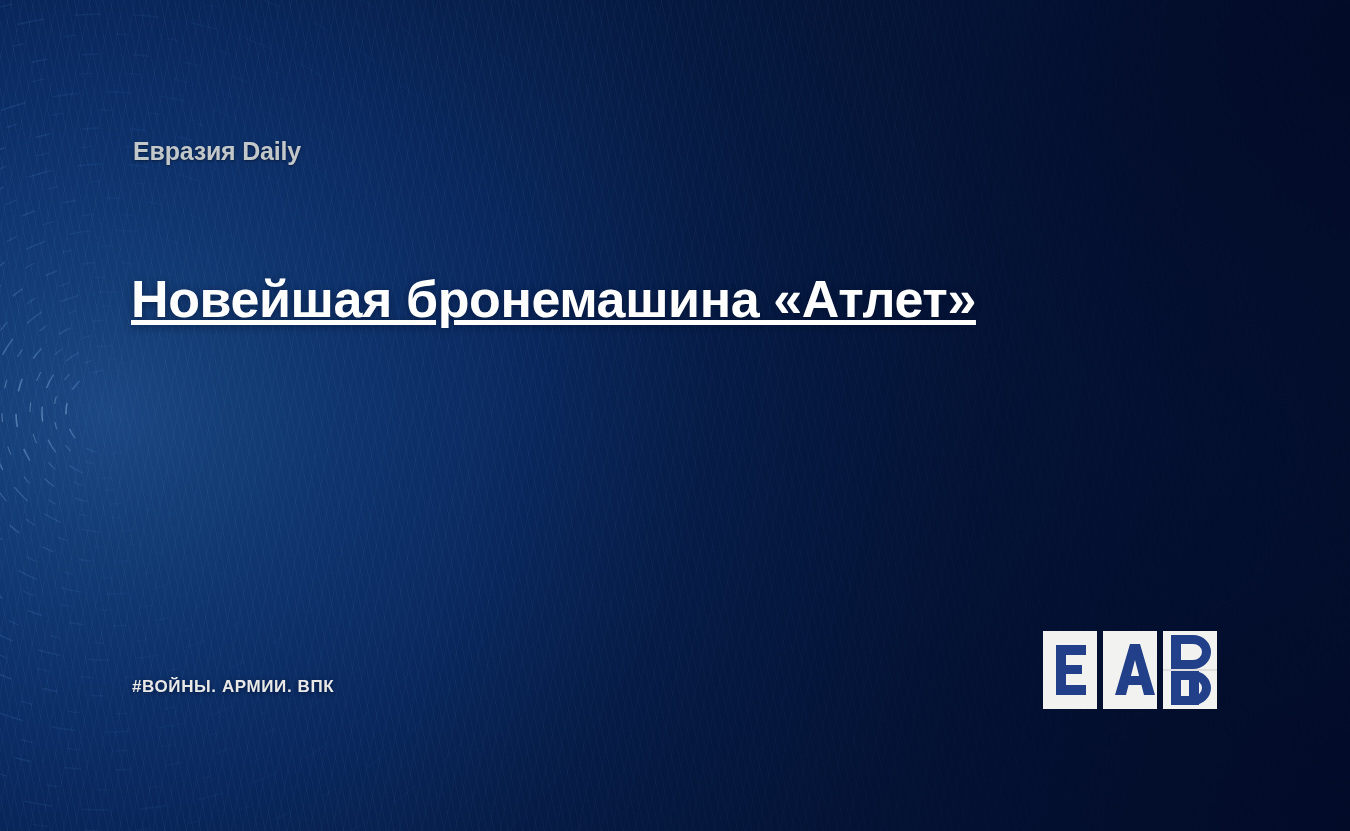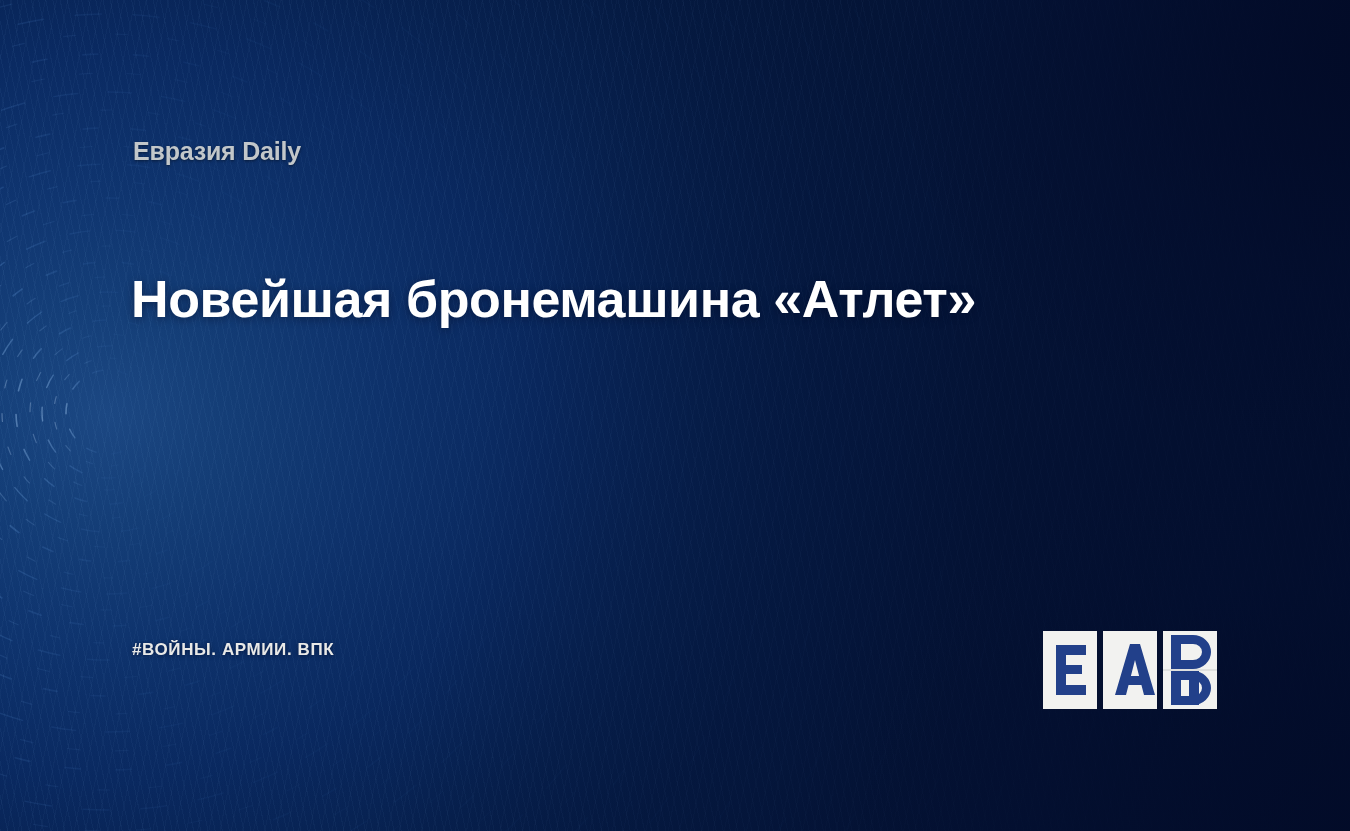--- a/index.html
+++ b/index.html
@@ -77,25 +77,25 @@
     position:absolute;
     left:131px; top:265px;
     width:960px;
     font-size:52px;
     font-weight:bold;
     line-height:1.32;
     color:#ffffff;
     letter-spacing:-0.4px;
     text-shadow:0 2px 9px rgba(0,10,35,.50);
   }
-  .headline .hl-line { display:block; white-space:nowrap; }
+  .headline .hl-line { display:block; white-space:nowrap;text-decoration:underline; }
 
   .hashtag {
     position:absolute;
-    left:132px; top:640px;
+    left:132px; top:677px;
     font-size:17px;
     font-weight:bold;
     color:#e9e9e7;
     letter-spacing:0.6px;
     white-space:nowrap;
     text-shadow:0 1px 4px rgba(0,8,30,.55);
   }
 
   
   .logo {

